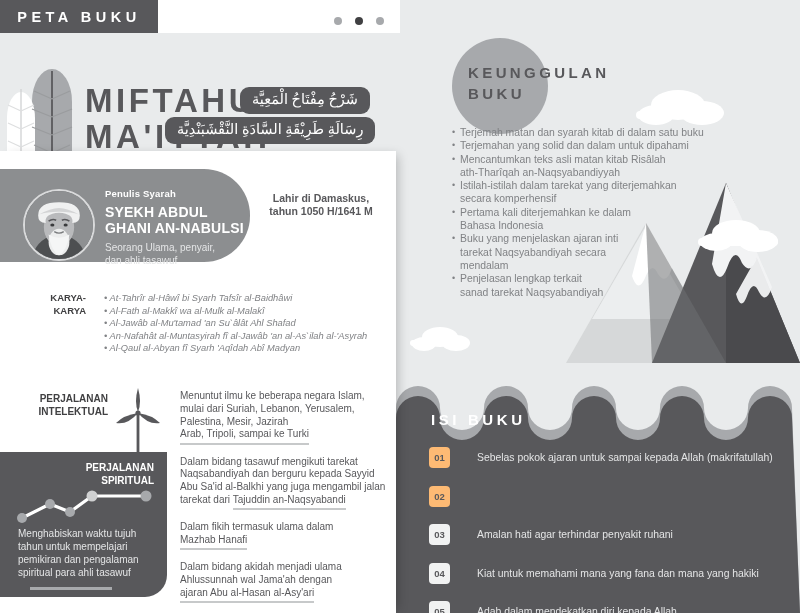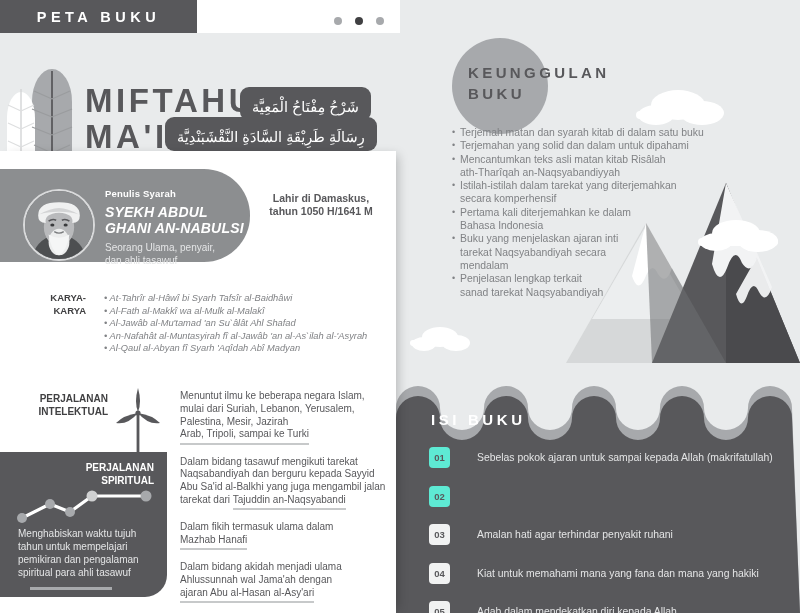--- a/index.html
+++ b/index.html
@@ -15,21 +15,21 @@
     background: #e9ebec;
     overflow: hidden;
   }
 
   
   .topbar-white {
     position: absolute; left: 0; top: 0; width: 800px; height: 33px;
     background: #ffffff;
   }
   .topbar-tab {
-    position: absolute; left: 0; top: 0; width: 197px; height: 33px;
+    position: absolute; left: 0; top: 0; width: 158px; height: 33px;
     background: #58585b;
     display: flex; align-items: center; justify-content: center;
   }
   .topbar-tab span {
     color: #ffffff; font-size: 14.5px; font-weight: bold; letter-spacing: 4.5px;
   }
   .topbar-right {
     position: absolute; left: 400px; top: 0; width: 400px; height: 33px;
     background: #e9ebec;
   }
@@ -65,23 +65,23 @@
     border-radius: 50% 50% 40% 40% / 30% 30% 22% 22%;
   }
 
   .hero-title {
     position: absolute; left: 85px; top: 50px;
     color: #58585b; font-weight: bold;
     font-size: 33px; line-height: 36px; letter-spacing: 3.6px;
   }
   .ar-pill {
     position: absolute; background: #58585b; color: #ffffff;
-    border-radius: 9px; padding: 12px 12px 6px 12px;
+    border-radius: 9px; padding: 4px 12px 6px 12px;
     font-size: 14.5px; direction: rtl;
-    font-family: Liberation Sans, sans-serif;
+    font-family: Liberation Serif, serif;
     white-space: nowrap;
   }
   .ar-pill.one { left: 240px; top: 87px; }
   .ar-pill.two { left: 165px; top: 117px; }
 
   
   .author-card {
     position: absolute; left: 0; top: 169px; width: 250px; height: 93px;
     background: #8c8e90;
     border-radius: 0 46px 46px 0;
@@ -92,21 +92,21 @@
     width: 72px; height: 72px; border-radius: 50%;
     overflow: hidden; z-index: 8;
     background: #6f7173;
     border: 2px solid #d9dadb;
   }
   .avatar-art { position: absolute; inset: -2px; }
   .author-text { position: absolute; left: 105px; top: 188px; z-index: 8; width: 150px; }
   .author-role { color: #ffffff; font-size: 9.5px; font-weight: bold; letter-spacing: .2px; }
   .author-name {
     color: #ffffff; font-size: 14px; font-weight: bold;
-    line-height: 16px; margin-top: 5px; letter-spacing: .2px; font-style: italic;
+    line-height: 16px; margin-top: 5px; letter-spacing: .2px;
   }
   .author-desc { color: #e4e5e6; font-size: 10px; line-height: 12.5px; margin-top: 6px; }
 
   .dates {
     position: absolute; left: 256px; top: 192px; width: 130px;
     text-align: center; z-index: 8;
   }
   .date-block { color: #58585b; font-size: 10.5px; font-weight: bold; line-height: 13px; }
   .date-block + .date-block { margin-top: 17px; }
 
@@ -194,21 +194,21 @@
     position: absolute; left: 35px; top: 31px;
     color: #ffffff; font-weight: bold; font-size: 15px; letter-spacing: 3.6px;
   }
   .isi-rows { position: absolute; left: 33px; top: 62px; width: 360px; }
   .isi-row { display: flex; align-items: center; height: 31px; margin-bottom: 7.5px; }
   .isi-num {
     width: 21px; height: 21px; border-radius: 4px; flex: 0 0 21px;
     display: flex; align-items: center; justify-content: center;
     color: #58585b; font-size: 9.5px; font-weight: bold;
   }
-  .isi-num.g { background: #5eead4; }
+  .isi-num.g { background: #fdba74; }
   .isi-num.w { background: #f1f2f2; }
   .isi-txt { margin-left: 27px; color: #e4e5e6; font-size: 10.4px; }
 </style>
 </head>
 <body>
 
 <div id="poster">
 
   <div class="right-bg">
     <svg class="scene" viewBox="0 0 404 580">

